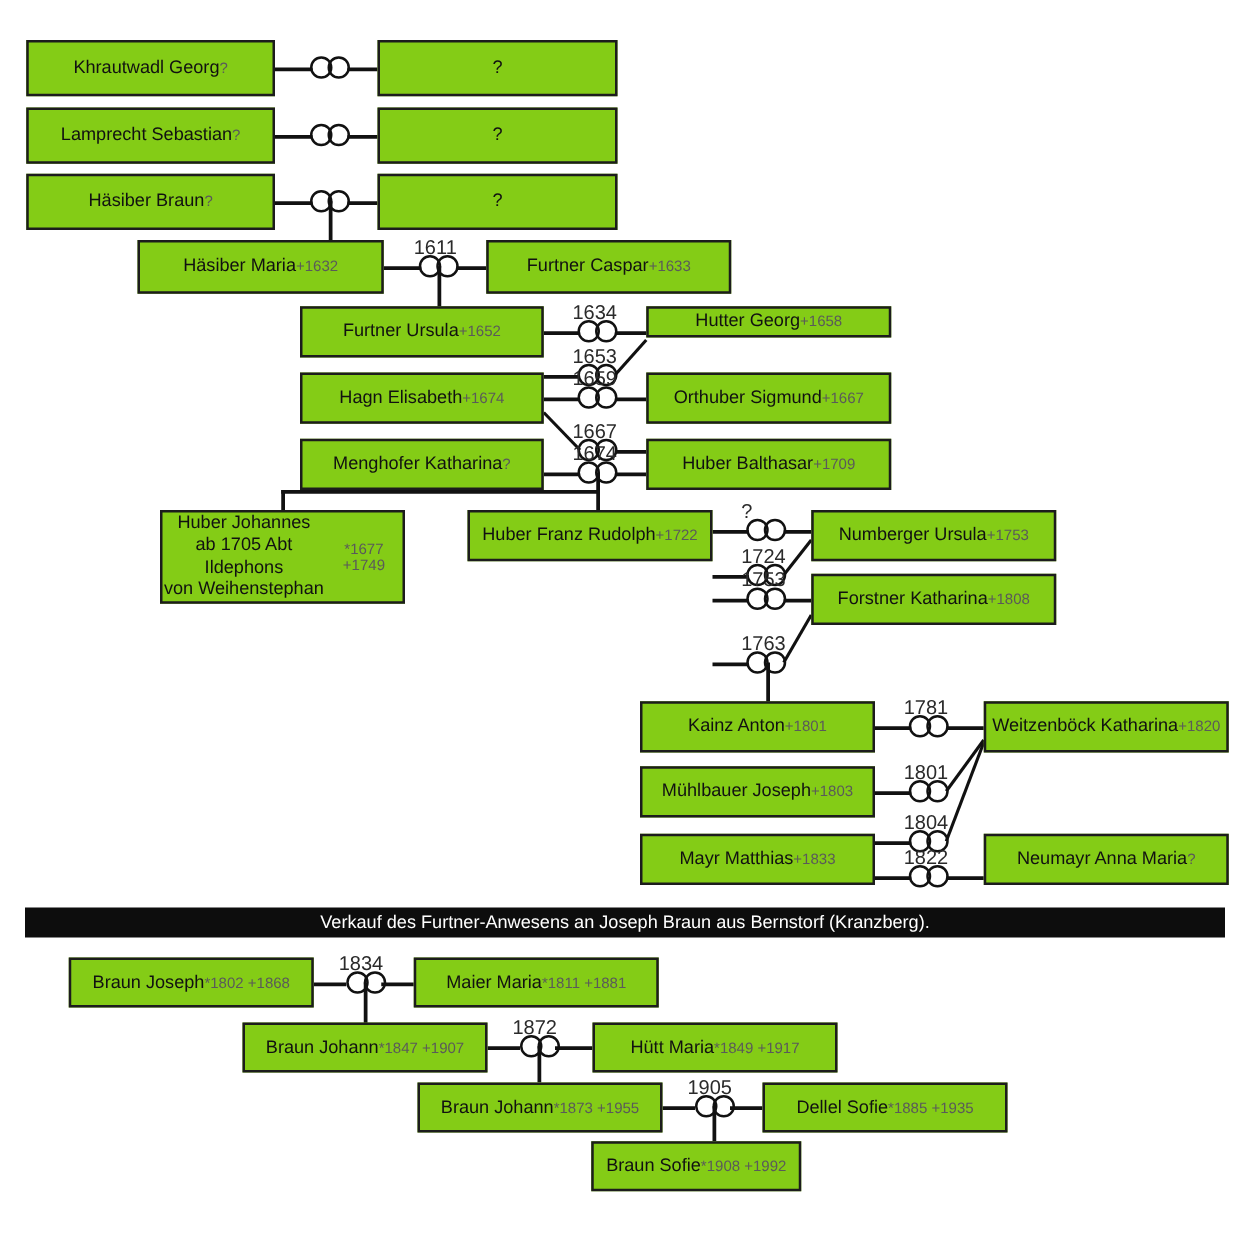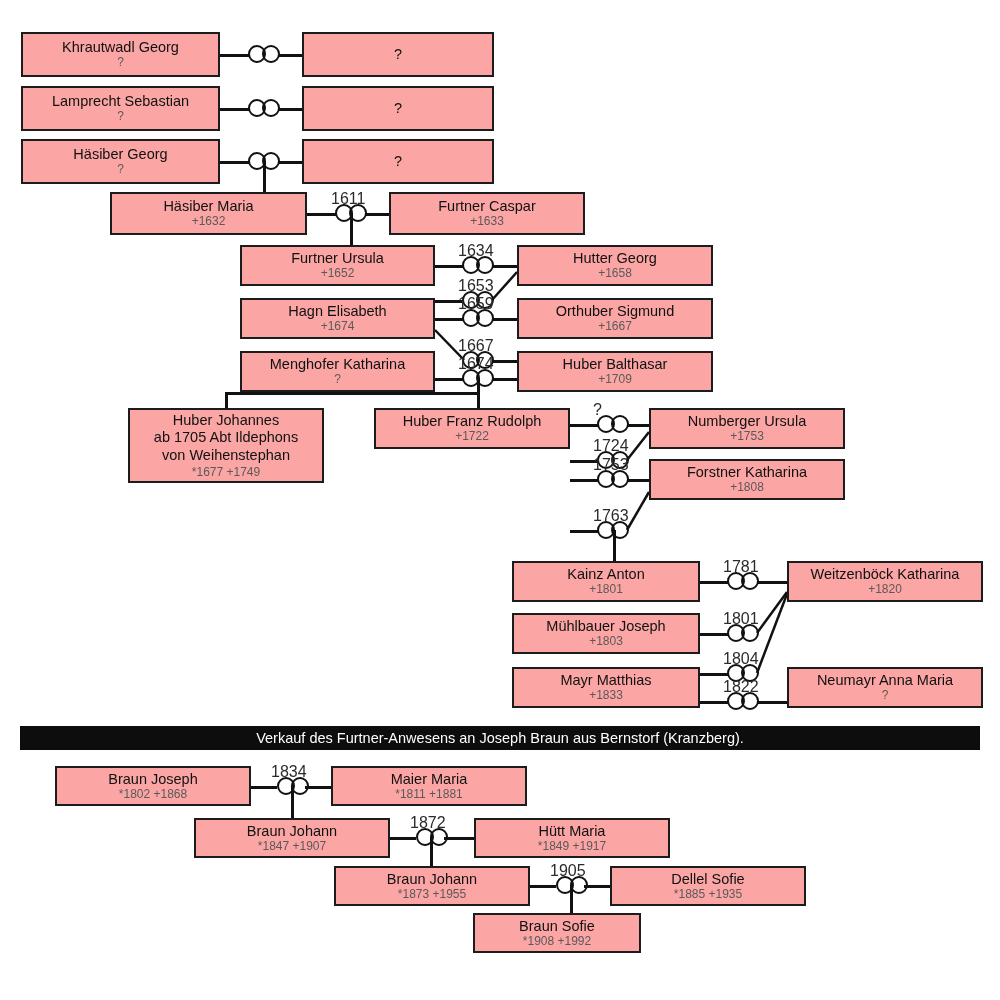--- a/index.html
+++ b/index.html
@@ -6,24 +6,24 @@
   body{
     font-family:"Liberation Sans", sans-serif;
     width:1000px;height:1000px;overflow:hidden;
   }
   #stage{position:relative;width:1000px;height:1000px;}
 
   
   .pbox{
     position:absolute;
     box-sizing:border-box;
-    background:#fca5a5;
+    background:#84cc16;
     border:2.5px solid #1c1c1c;
     display:flex;
-    flex-direction:column;
+    flex-direction:row;
     align-items:center;
     justify-content:center;
     text-align:center;
     line-height:1.12;
     z-index:3;
   }
   .pname{
     color:#111111;
     font-size:14.5px;
     white-space:pre-line;
@@ -300,42 +300,42 @@
   <div class="pbox" style="left:21px;top:86px;width:199px;height:45px;">
     <div class="pname">Lamprecht Sebastian</div>
     <div class="pdate">?</div>
   </div>
   <div class="pbox" style="left:302px;top:86px;width:192px;height:45px;">
     <div class="pname">?</div>
     <div class="pdate"></div>
   </div>
 
   <div class="pbox" style="left:21px;top:139px;width:199px;height:45px;">
-    <div class="pname">Häsiber Georg</div>
+    <div class="pname">Häsiber Braun</div>
     <div class="pdate">?</div>
   </div>
   <div class="pbox" style="left:302px;top:139px;width:192px;height:45px;">
     <div class="pname">?</div>
     <div class="pdate"></div>
   </div>
 
   <div class="pbox" style="left:110px;top:192px;width:197px;height:43px;">
     <div class="pname">Häsiber Maria</div>
     <div class="pdate">+1632</div>
   </div>
   <div class="pbox" style="left:389px;top:192px;width:196px;height:43px;">
     <div class="pname">Furtner Caspar</div>
     <div class="pdate">+1633</div>
   </div>
 
   <div class="pbox" style="left:240px;top:245px;width:195px;height:41px;">
     <div class="pname">Furtner Ursula</div>
     <div class="pdate">+1652</div>
   </div>
-  <div class="pbox" style="left:517px;top:245px;width:196px;height:41px;">
+  <div class="pbox" style="left:517px;top:245px;width:196px;height:25px;">
     <div class="pname">Hutter Georg</div>
     <div class="pdate">+1658</div>
   </div>
 
   <div class="pbox" style="left:240px;top:298px;width:195px;height:41px;">
     <div class="pname">Hagn Elisabeth</div>
     <div class="pdate">+1674</div>
   </div>
   <div class="pbox" style="left:517px;top:298px;width:196px;height:41px;">
     <div class="pname">Orthuber Sigmund</div>

